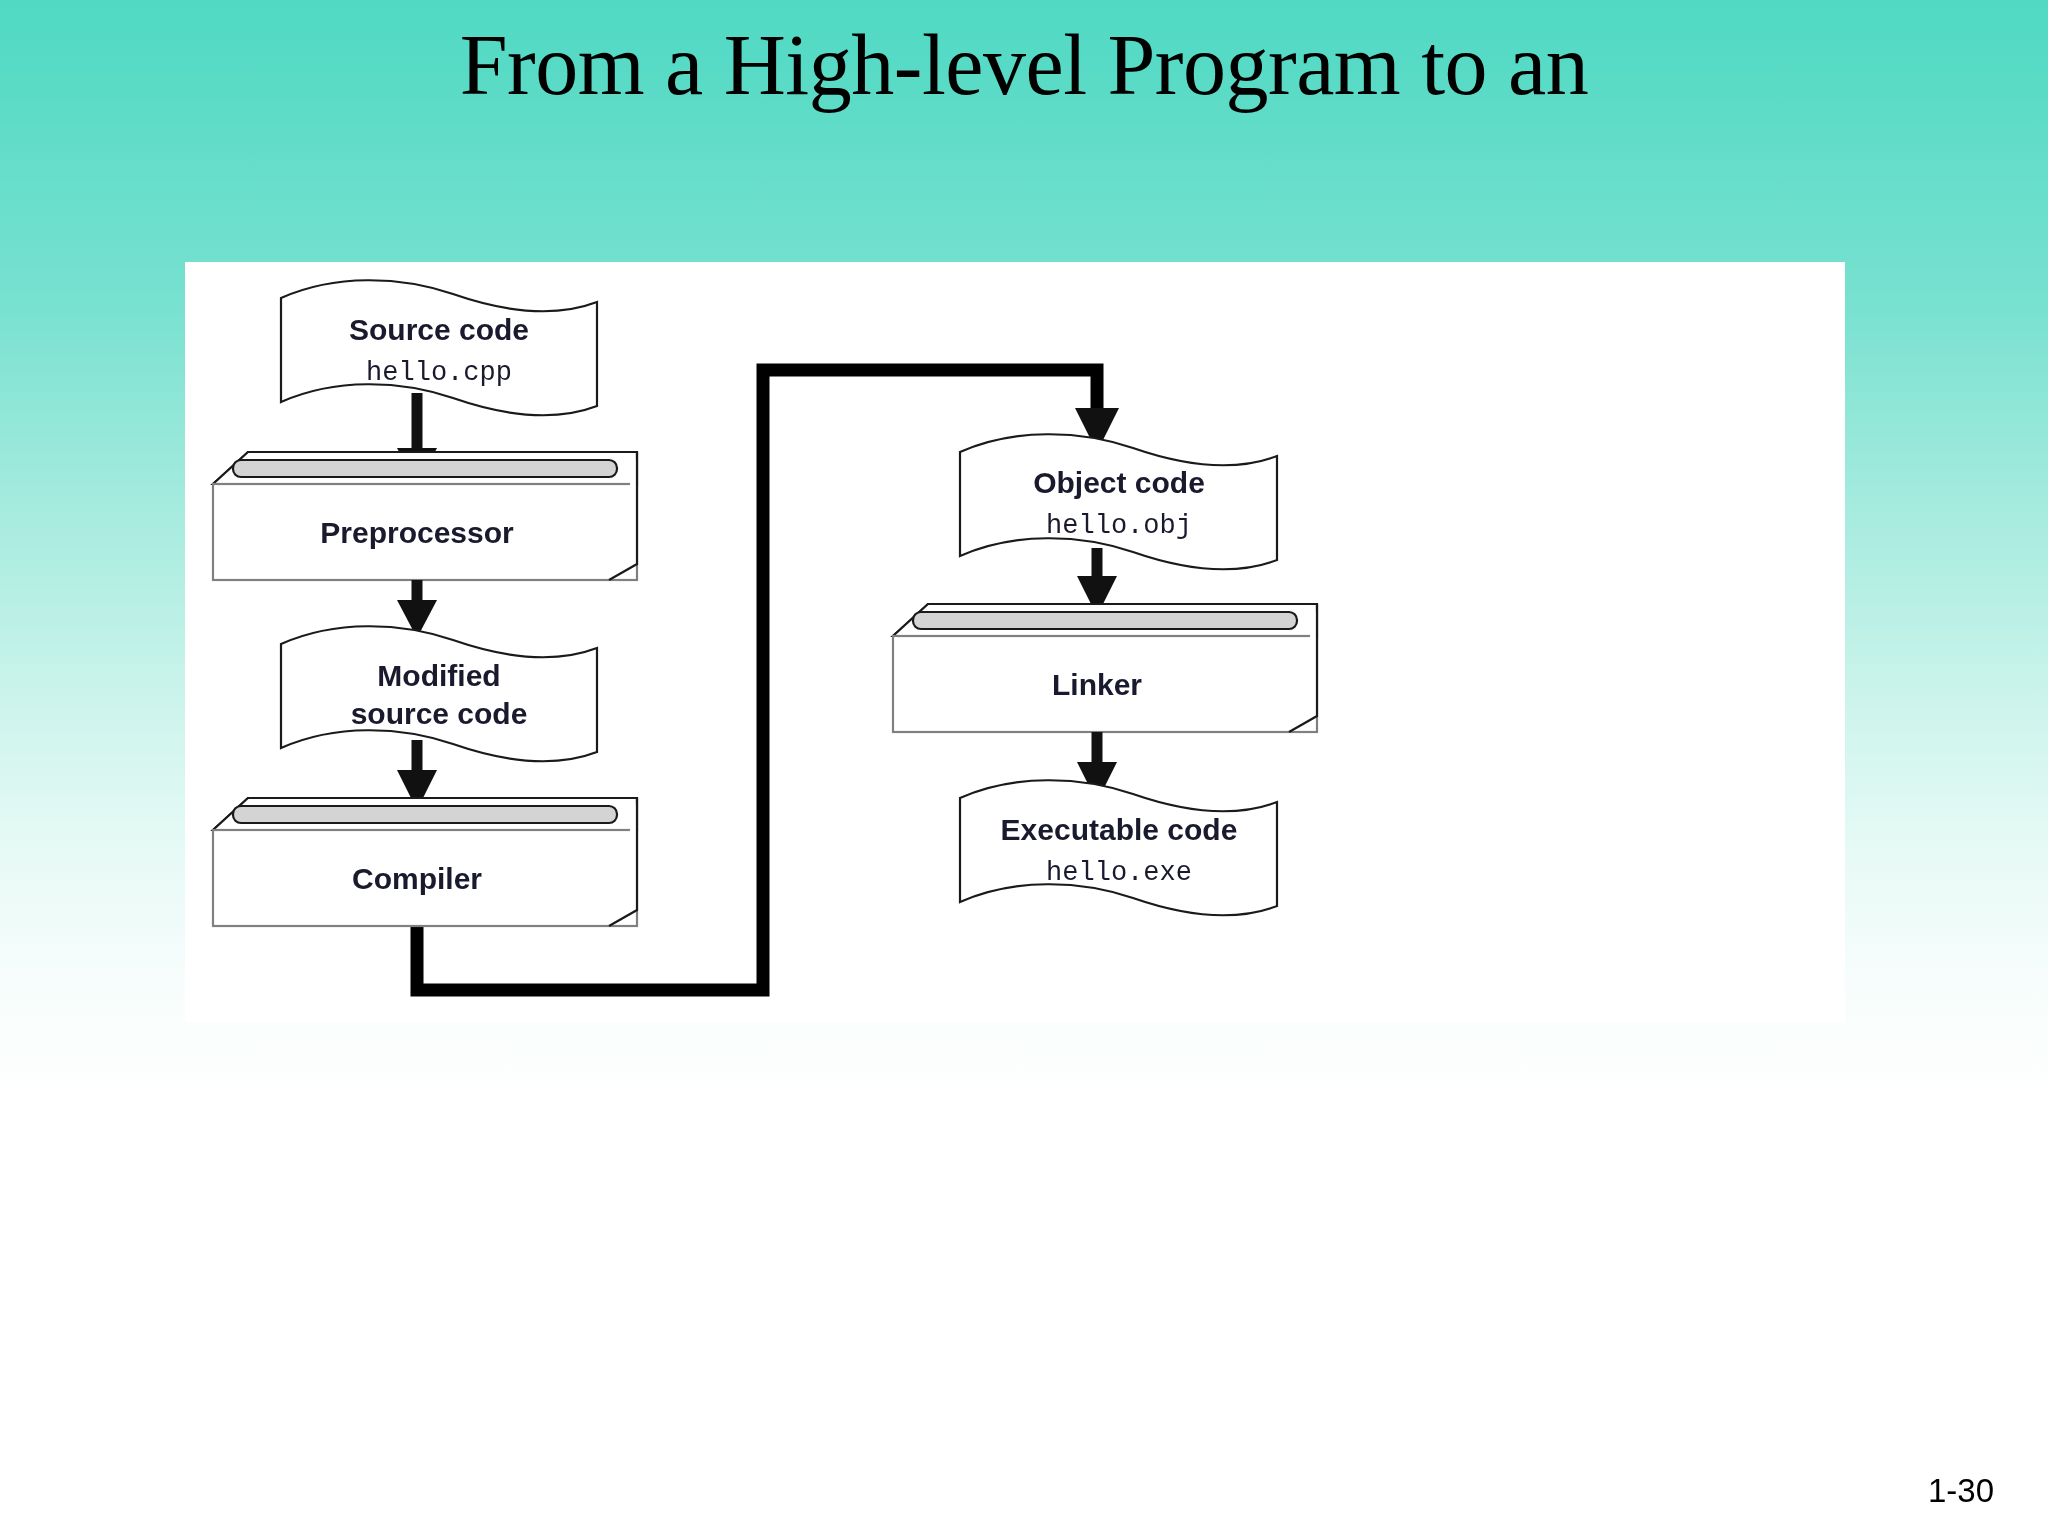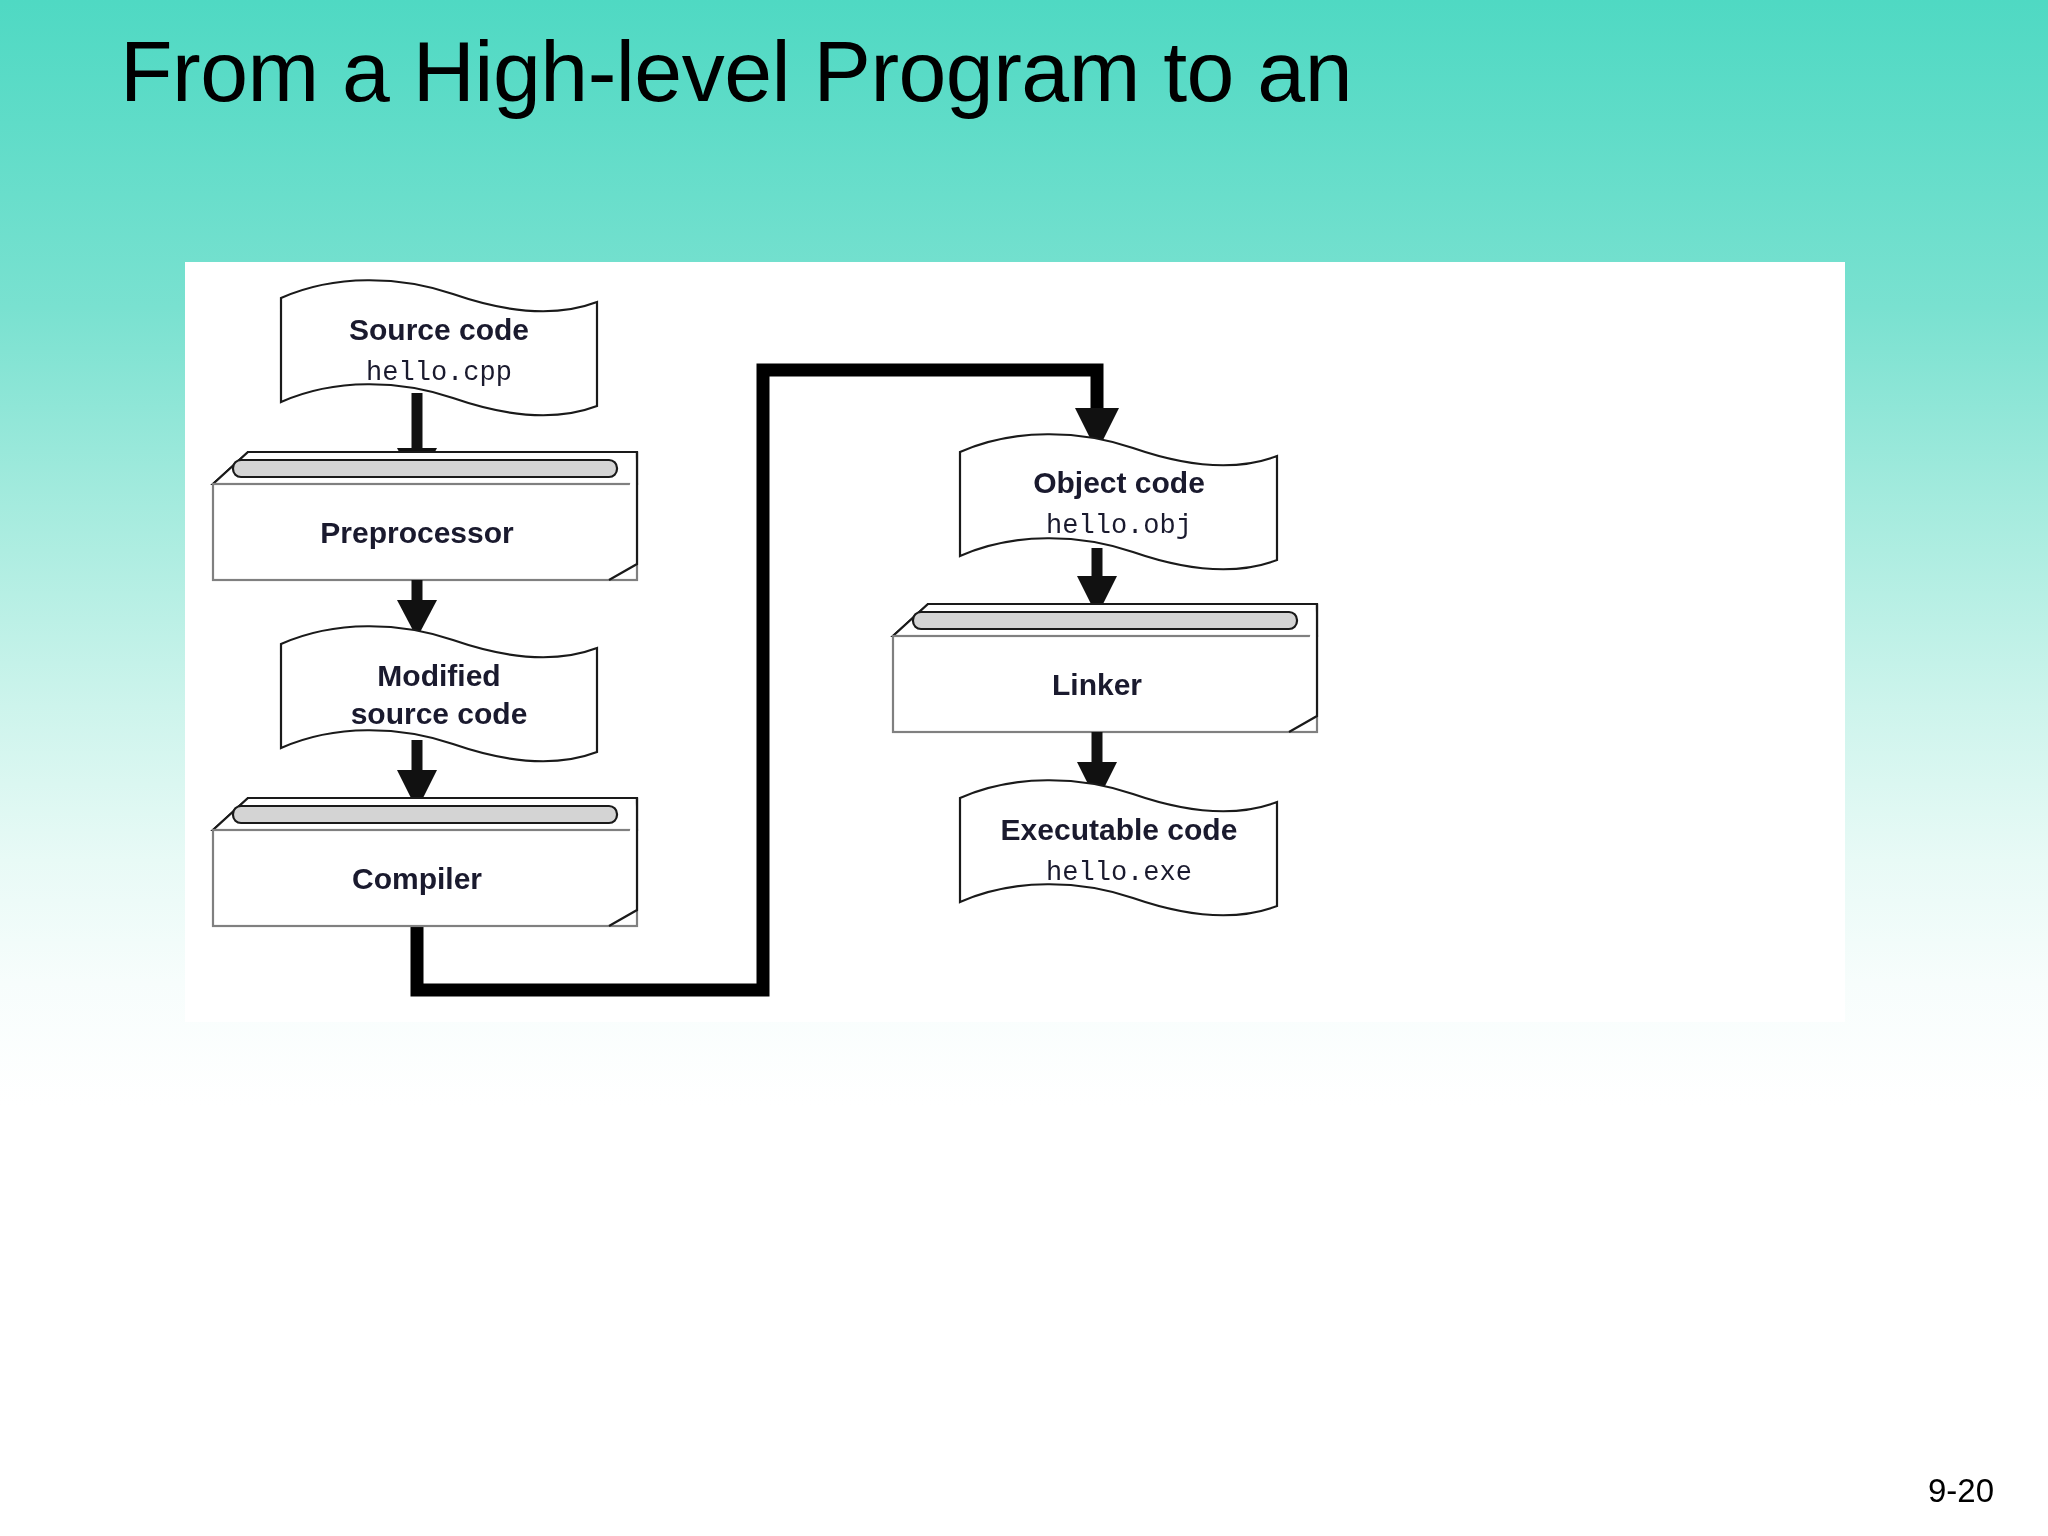--- a/index.html
+++ b/index.html
@@ -20,23 +20,24 @@
         #cdf4ec 46%,
         #e8faf6 56%,
         #f7fdfc 64%,
         #ffffff 72%,
         #ffffff 100%);
     font-family: "Liberation Sans", sans-serif;
   }
   #title {
     position: absolute;
     left: 120px;
-    top: 22px;
+    top: 16px;
     width: 1808px;
-    font-family: Liberation Sans, sans-serif;
+    text-align: center;
+    font-family: Liberation Serif, serif;
     font-size: 86px;
     font-weight: 400;
     line-height: 1.14;
     color: #000000;
     letter-spacing: -0.5px;
   }
   #diagram-panel {
     position: absolute;
     left: 185px;
     top: 262px;
@@ -224,15 +225,15 @@
                L 1092 644
                C 1050 660, 1000 654, 948 636
                C 895 618, 830 616, 775 640
                Z"></path>
       <text class="node-label" x="934" y="578" text-anchor="middle">Executable code</text>
       <text class="node-file" x="934" y="618" text-anchor="middle">hello.exe</text>
     </g>
 
   </svg>
 
-  <div id="page-number">9-20</div>
+  <div id="page-number">1-30</div>
 
 </div>
 
 </body></html>

